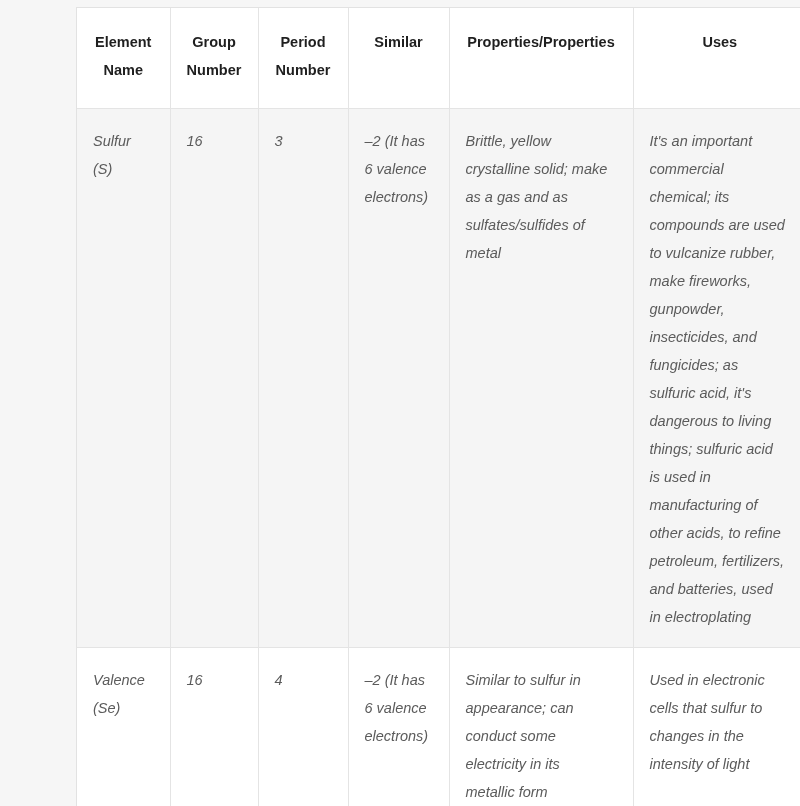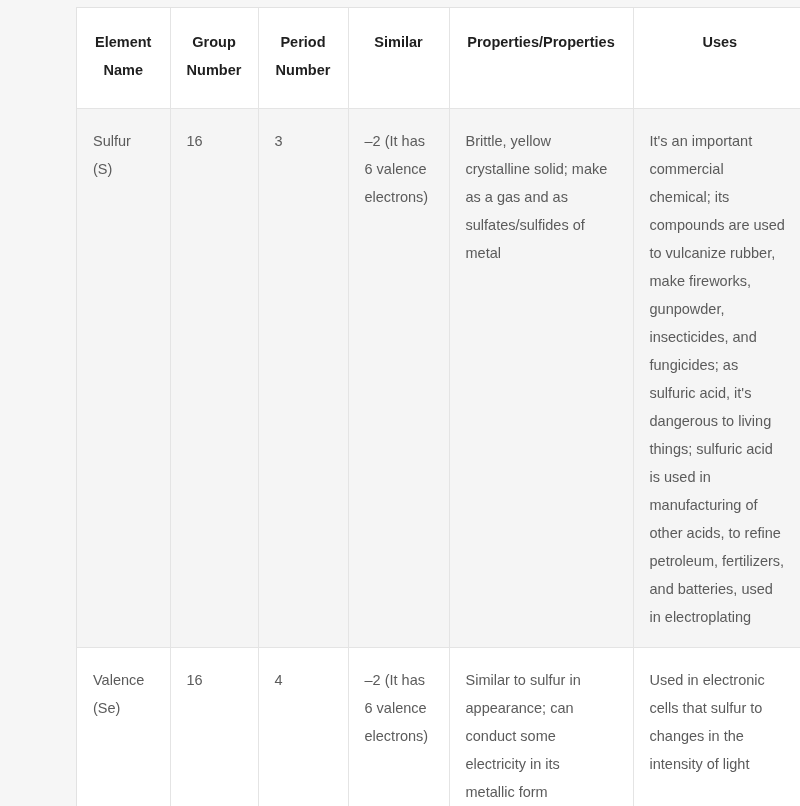--- a/index.html
+++ b/index.html
@@ -72,20 +72,21 @@
     padding: 20px 10px 24px 10px;
     height: 93px;
   }
 
   tbody td {
     color: #5b5b5b;
     font-size: 14.5px;
     line-height: 28px;
     text-align: left;
     padding: 18px 14px 16px 16px;
+    font-style: italic;
   }
 
   tbody tr.row-shaded td {
     background: #f5f5f5;
   }
   tbody tr.row-plain td {
     background: #ffffff;
   }
 
   tbody tr.row-sulfur td   { height: 533px; }

